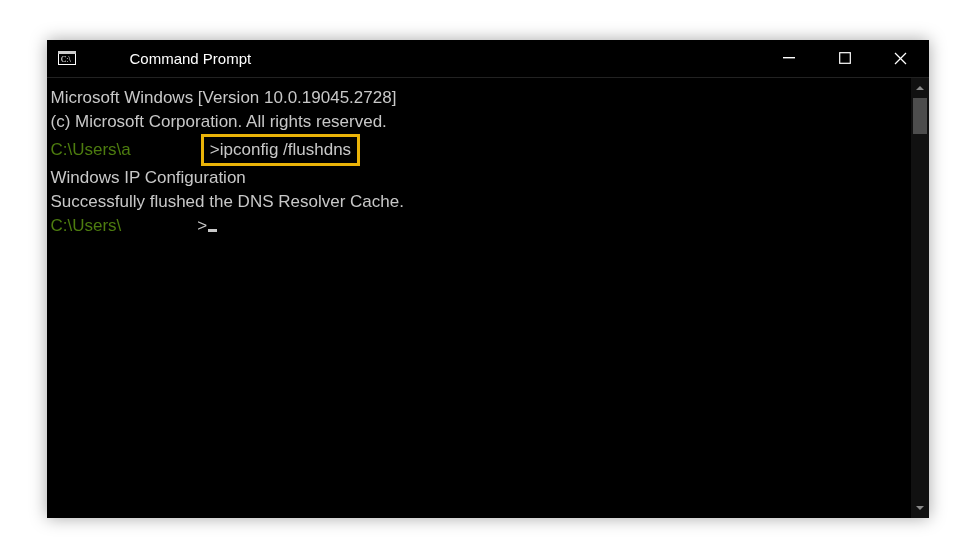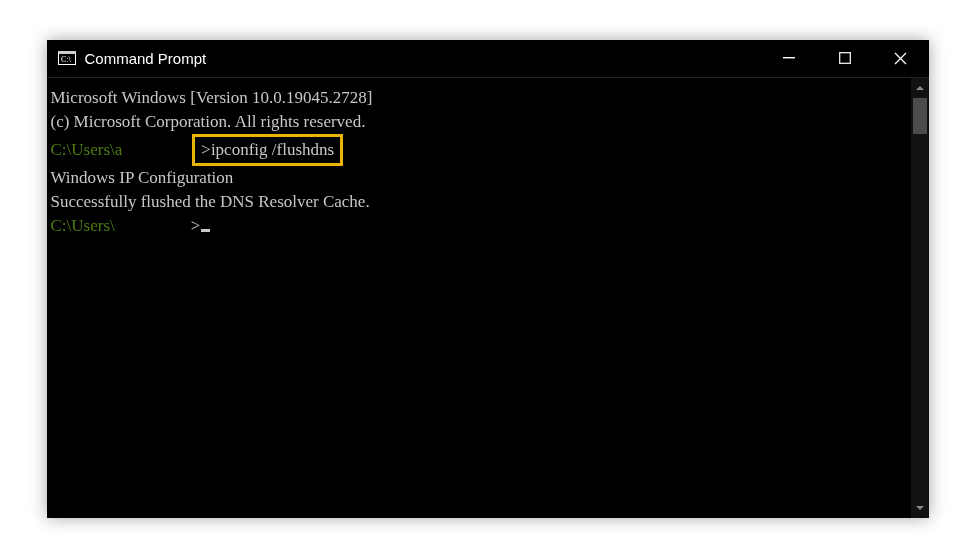--- a/index.html
+++ b/index.html
@@ -35,21 +35,21 @@
     .titlebar-icon {
       width: 20px;
       height: 16px;
       margin-left: 10px;
       margin-right: 8px;
       display: inline-flex;
       align-items: center;
       justify-content: center;
     }
     .titlebar-icon svg { display: block; }
-    .titlebar-title { flex: 0 0 auto; }
+    .titlebar-title { flex: 0 0 auto; margin-left: 45px; }
     .titlebar-spacer { flex: 1 1 auto; }
     .win-btn {
       width: 56px;
       height: 38px;
       display: flex;
       align-items: center;
       justify-content: center;
       color: #fff;
     }
     .win-btn svg { display: block; }
@@ -61,21 +61,21 @@
       overflow: hidden;
     }
     .terminal {
       flex: 1 1 auto;
       padding: 8px 4px 8px 4px;
       color: #c8c8c8;
       font-size: 17px;
       line-height: 24px;
       white-space: pre;
       overflow: hidden;
-      font-family: Liberation Serif, serif;
+      font-family: Liberation Sans, sans-serif;
     }
     .scrollbar {
       width: 18px;
       background: #111;
       display: flex;
       flex-direction: column;
       align-items: center;
     }
     .scroll-arrow {
       width: 18px;

